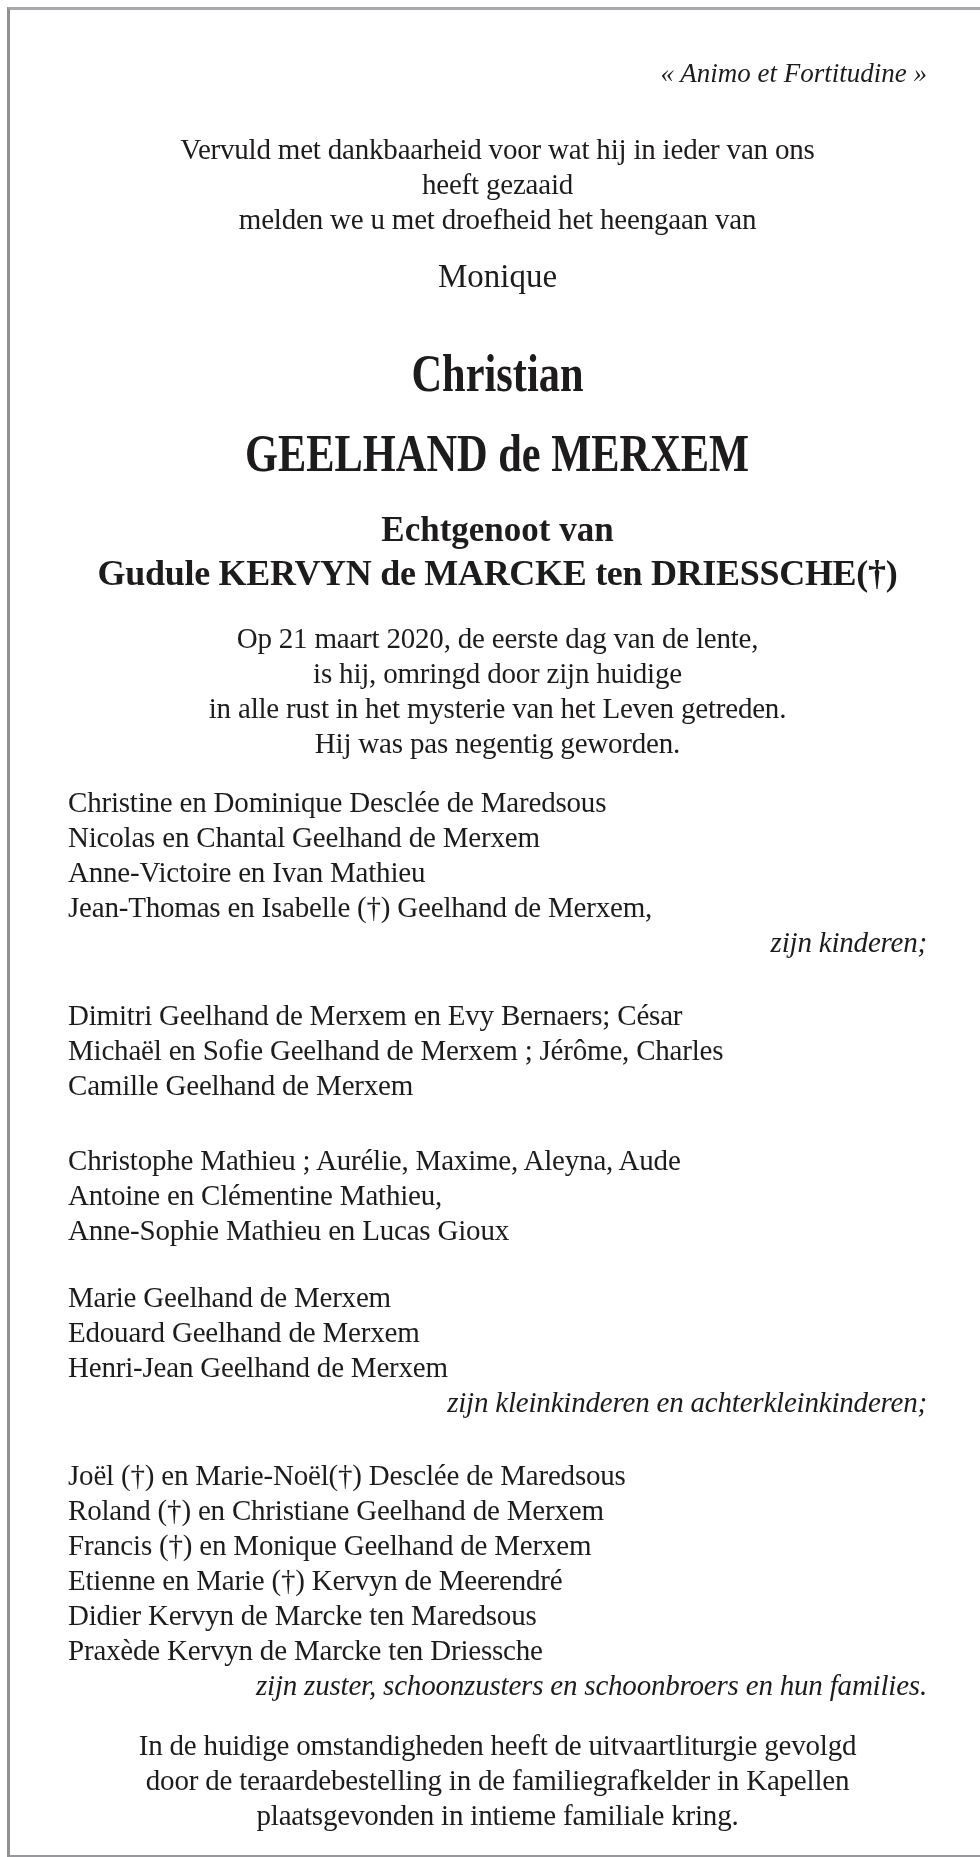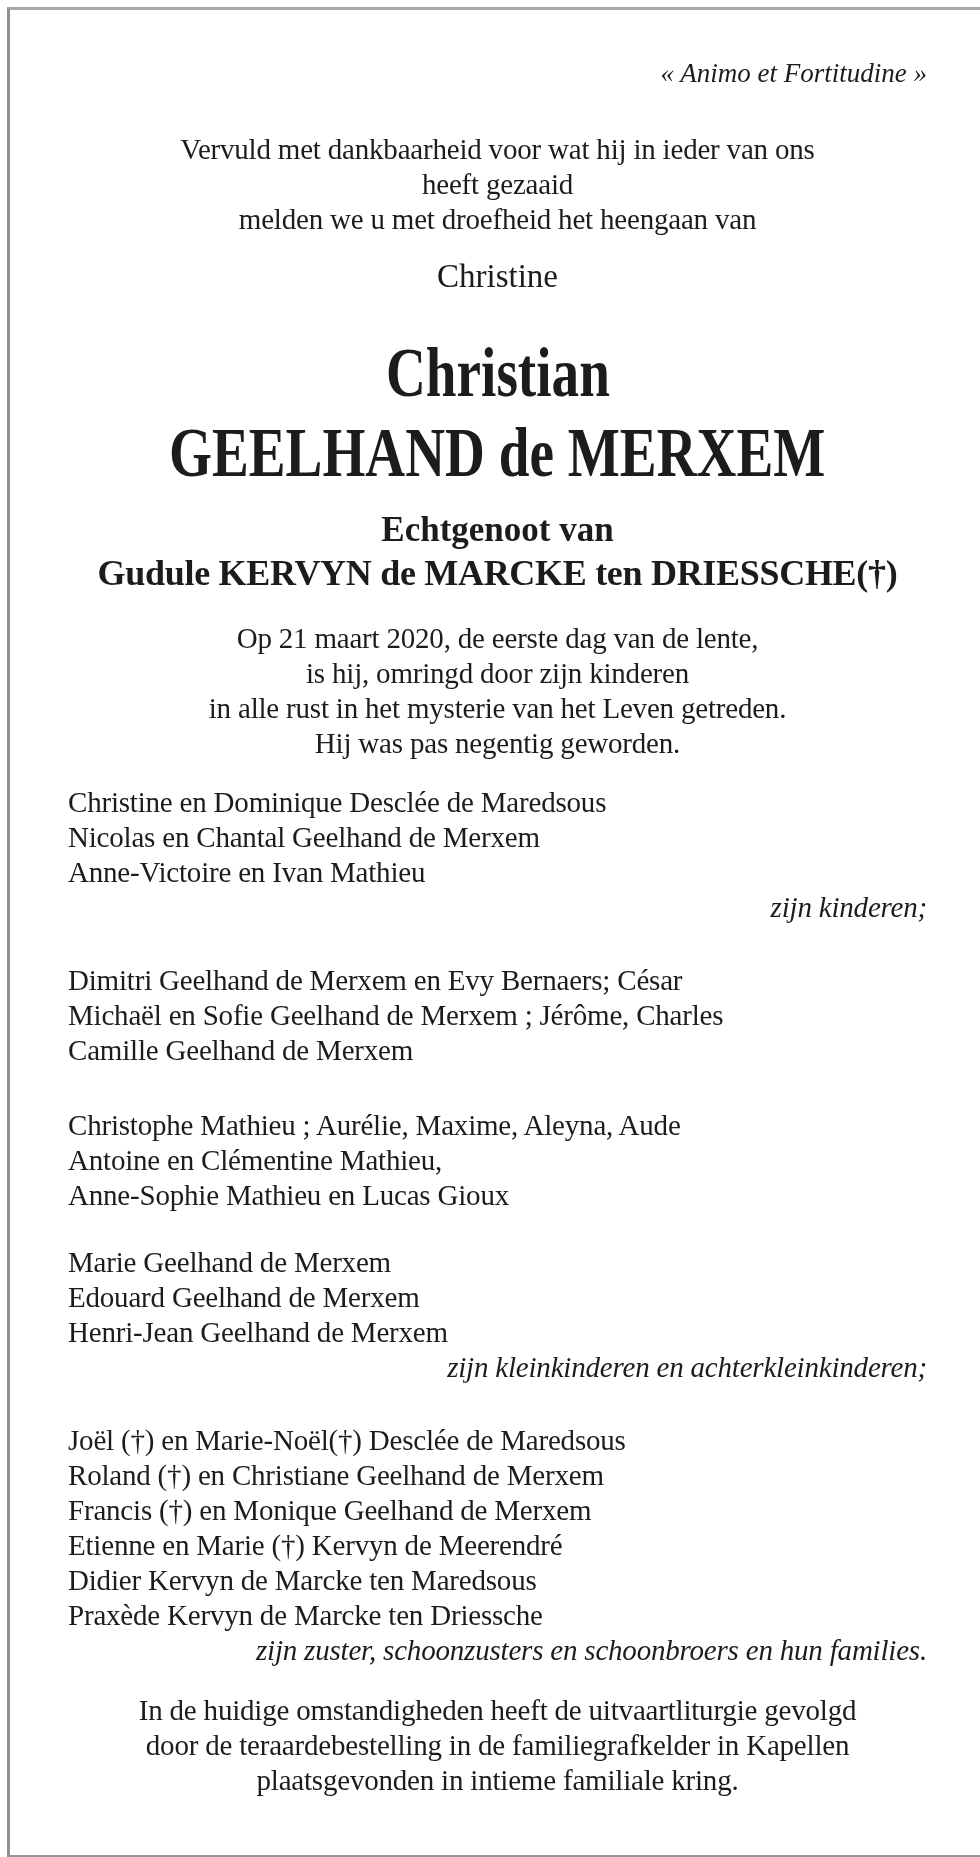--- a/index.html
+++ b/index.html
@@ -41,21 +41,21 @@
     font-style: italic;
   }
   .intro { margin-top: 42px; }
   .honorific {
     margin-top: 18px;
     font-size: 33px;
     line-height: 42px;
   }
   .deceased-name {
     margin-top: 36px;
-    font-size: 69px;
+    font-size: 53px;
     font-weight: bold;
     line-height: 80px;
     white-space: nowrap;
   }
   .deceased-name .squeeze {
     display: inline-block;
     transform: scaleX(0.80);
     transform-origin: 50% 50%;
   }
   .spouse { margin-top: 16px; }
@@ -85,47 +85,48 @@
   <div class="content">
 
     <div class="motto right">« Animo et Fortitudine »</div>
 
     <div class="intro body-text center">
       <div>Vervuld met dankbaarheid voor wat hij in ieder van ons</div>
       <div>heeft gezaaid</div>
       <div>melden we u met droefheid het heengaan van</div>
     </div>
 
-    <div class="honorific center">Christine</div>
+    <div class="honorific center">Monique</div>
 
     <div class="deceased-name center">
       <div>
         <span class="squeeze">Christian</span>
       </div>
       <div>
         <span class="squeeze">GEELHAND de MERXEM</span>
       </div>
     </div>
 
     <div class="spouse center">
       <div class="spouse-label">Echtgenoot van</div>
       <div class="spouse-name">Gudule KERVYN de MARCKE ten DRIESSCHE(†)</div>
     </div>
 
     <div class="death-notice body-text center">
       <div>Op 21 maart 2020, de eerste dag van de lente,</div>
-      <div>is hij, omringd door zijn kinderen</div>
+      <div>is hij, omringd door zijn huidige</div>
       <div>in alle rust in het mysterie van het Leven getreden.</div>
       <div>Hij was pas negentig geworden.</div>
     </div>
 
     <div class="children body-text left">
       <div>Christine en Dominique Desclée de Maredsous</div>
       <div>Nicolas en Chantal Geelhand de Merxem</div>
       <div>Anne-Victoire en Ivan Mathieu</div>
+      <div>Jean-Thomas en Isabelle (†) Geelhand de Merxem,</div>
       <div class="italic right">zijn kinderen;</div>
     </div>
 
     <div class="group-1 body-text left">
       <div>Dimitri Geelhand de Merxem en Evy Bernaers; César</div>
       <div>Michaël en Sofie Geelhand de Merxem ; Jérôme, Charles</div>
       <div>Camille Geelhand de Merxem</div>
     </div>
 
     <div class="group-2 body-text left">

